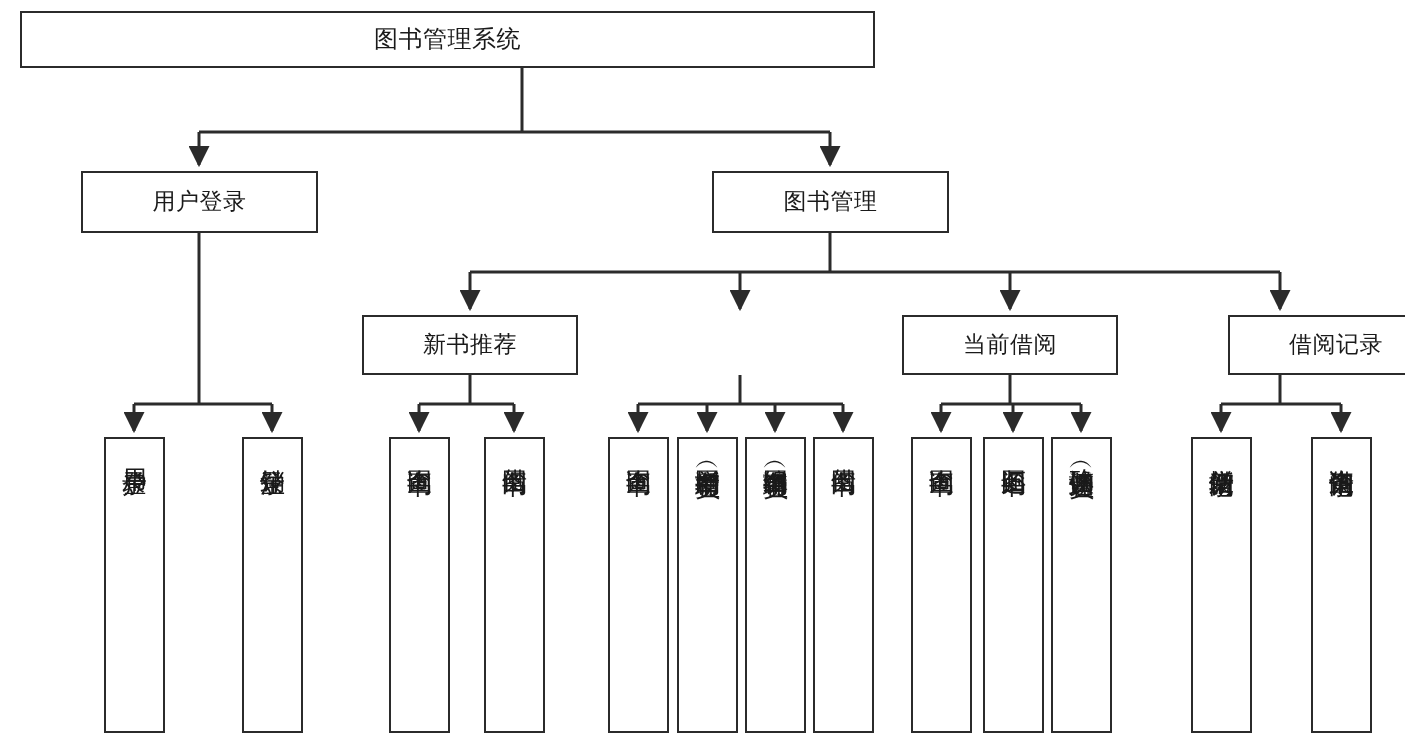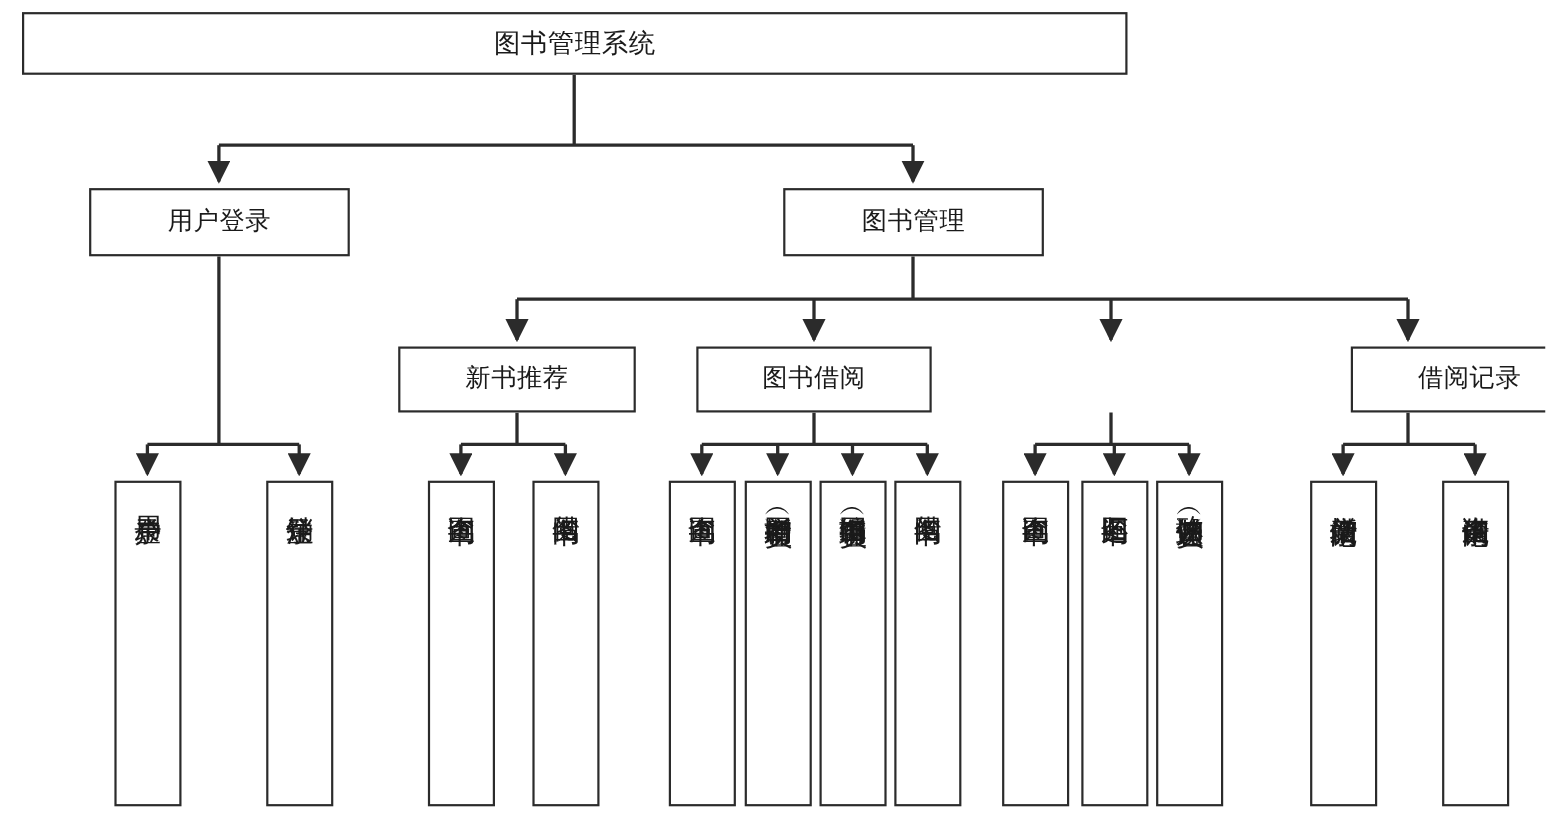--- a/index.html
+++ b/index.html
@@ -120,36 +120,36 @@
       <path d="M 1013 404 L 1013 431" marker-end="url(#arrow)"></path>
       <path d="M 1081 404 L 1081 431" marker-end="url(#arrow)"></path>
 
       <path d="M 1280 375 L 1280 404"></path>
       <path d="M 1221 404 L 1341 404"></path>
       <path d="M 1221 404 L 1221 431" marker-end="url(#arrow)"></path>
       <path d="M 1341 404 L 1341 431" marker-end="url(#arrow)"></path>
     </g>
   </svg>
 
-  <div class="node h root" style="left: 20px; top: 11px; width: 1005px; height: 57px; border-color: rgb(43, 43, 43); background: rgb(255, 255, 255); color: rgb(26, 26, 26);">
+  <div class="node h root" style="left: 20px; top: 11px; width: 855px; height: 57px; border-color: rgb(43, 43, 43); background: rgb(255, 255, 255); color: rgb(26, 26, 26);">
     <span class="lbl">图书管理系统</span>
   </div>
 
   <div class="node h" style="left: 81px; top: 171px; width: 237px; height: 62px; border-color: rgb(43, 43, 43); background: rgb(255, 255, 255); color: rgb(26, 26, 26);">
     <span class="lbl">用户登录</span>
   </div>
   <div class="node h" style="left: 362px; top: 315px; width: 216px; height: 60px; border-color: rgb(43, 43, 43); background: rgb(255, 255, 255); color: rgb(26, 26, 26);">
     <span class="lbl">新书推荐</span>
   </div>
 
   <div class="node h" style="left: 712px; top: 171px; width: 237px; height: 62px; border-color: rgb(43, 43, 43); background: rgb(255, 255, 255); color: rgb(26, 26, 26);">
     <span class="lbl">图书管理</span>
   </div>
-  <div class="node h" style="left: 633px; top: 315px; width: 214px; height: 60px; border-color: rgb(43, 43, 43); background: rgb(255, 255, 255); color: rgb(26, 26, 26);">
-    <span class="lbl">图书借阅</span>
+  <div class="node h" style="left: 902px; top: 315px; width: 216px; height: 60px; border-color: rgb(43, 43, 43); background: rgb(255, 255, 255); color: rgb(26, 26, 26);">
+    <span class="lbl">当前借阅</span>
   </div>
   <div class="node h" style="left: 1228px; top: 315px; width: 216px; height: 60px; border-color: rgb(43, 43, 43); background: rgb(255, 255, 255); color: rgb(26, 26, 26);">
     <span class="lbl">借阅记录</span>
   </div>
 
   <div class="node v" style="left: 104px; top: 437px; width: 61px; height: 296px; border-color: rgb(43, 43, 43); background: rgb(255, 255, 255); color: rgb(26, 26, 26);">
     <span class="lbl">用户登录</span>
   </div>
   <div class="node v" style="left: 242px; top: 437px; width: 61px; height: 296px; border-color: rgb(43, 43, 43); background: rgb(255, 255, 255); color: rgb(26, 26, 26);">
     <span class="lbl">注销登录</span>

